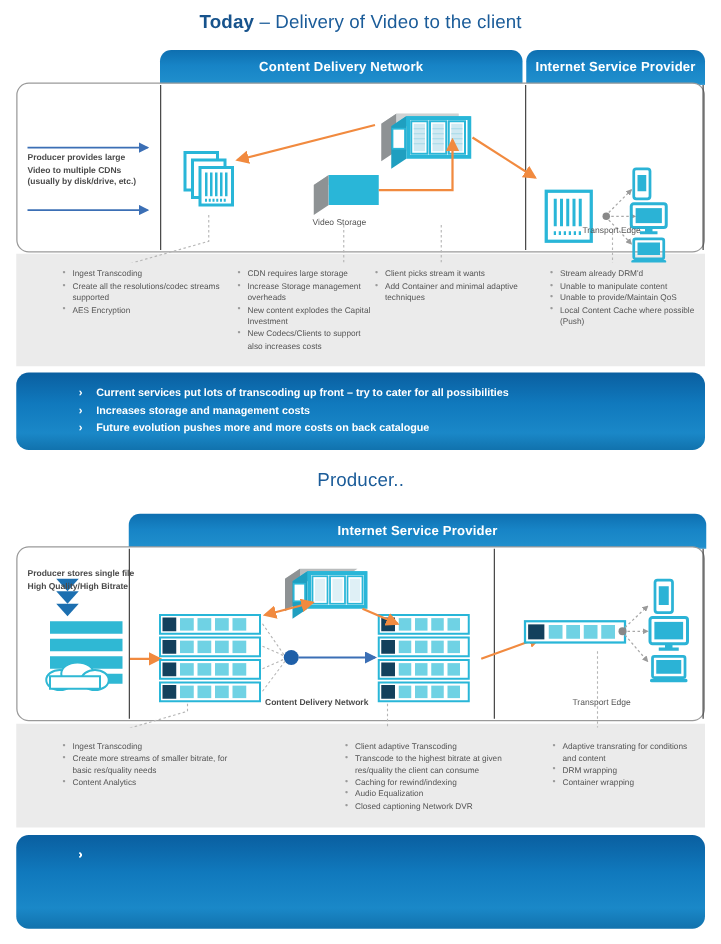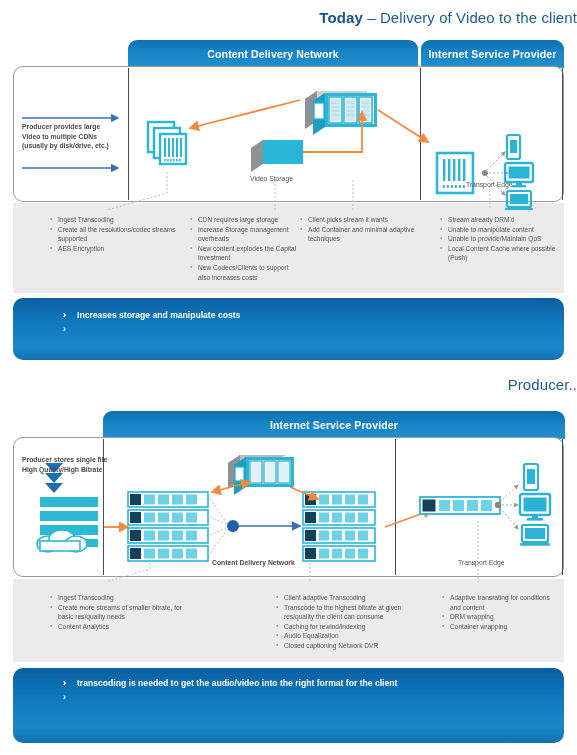--- a/index.html
+++ b/index.html
@@ -14,21 +14,21 @@
     position: relative;
     overflow: hidden;
     color: #444;
   }
   .page { position: relative; width: 577px; height: 755px; }
 
   
   .section-title {
     position: absolute;
     width: 100%;
-    text-align: right;
+    text-align: center;
     font-size: 15px;
     color: #1b5c99;
     letter-spacing: .1px;
   }
   .section-title .bold { font-weight: bold; color: #17538c; }
   .section-title .light { font-weight: normal; }
 
   
   .pill {
     position: absolute;
@@ -323,27 +323,27 @@
       <li>Stream already DRM'd</li>
       <li>Unable to manipulate content</li>
       <li>Unable to provide/Maintain QoS</li>
       <li>Local Content Cache where possible (Push)</li>
     </ul>
   </div>
 
   <div class="banner" style="left:13px; top:298px; width:551px; height:62px;">
     <ul>
       <li>
-        <span class="chev">›</span>
+        <span class="chev">›</span><span>Current services put lots of transcoding up front – try to cater for all possibilities</span>
       </li>
       <li>
-        <span class="chev">›</span><span>Increases storage and manipulate costs</span>
+        <span class="chev">›</span><span>Increases storage and management costs</span>
       </li>
       <li>
-        <span class="chev">›</span>
+        <span class="chev">›</span><span>Future evolution pushes more and more costs on back catalogue</span>
       </li>
     </ul>
   </div>
 
   <div class="section-title" style="top:376px;left:0;">
     <span class="light">Producer..</span>
   </div>
 
   <div class="pill" style="left:103px; top:411px; width:462px; height:28px;">
     <span>Internet Service Provider</span>
@@ -588,21 +588,20 @@
     </ul>
   </div>
 
   <div class="banner" style="left:13px; top:668px; width:551px; height:75px; padding-top:8px;">
     <ul>
       <li>
         <span class="chev">›</span>
       </li>
       <li>
         <span class="chev">›</span>
-        <span class="cont">transcoding is needed to get the audio/video into the right format for the client</span>
       </li>
       <li>
         <span class="chev">›</span>
       </li>
     </ul>
   </div>
 
 </div>
 
 </body></html>

